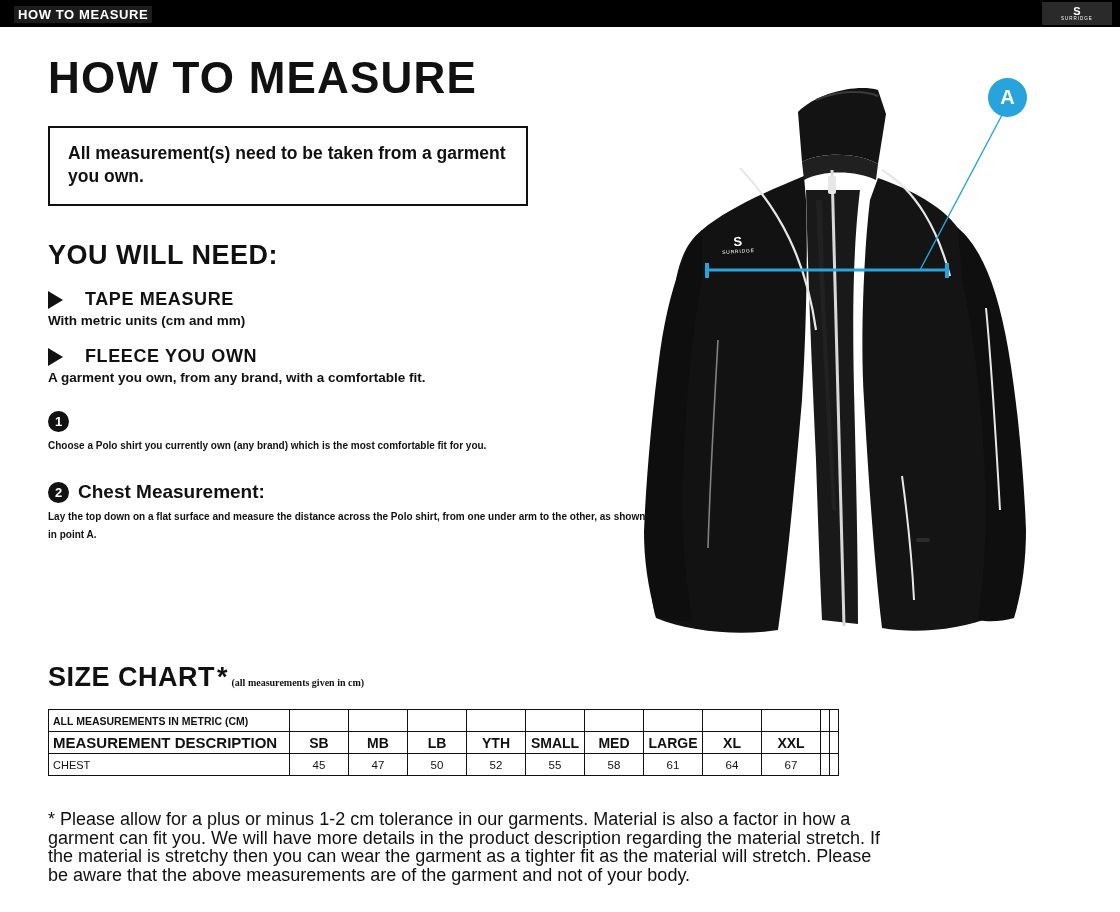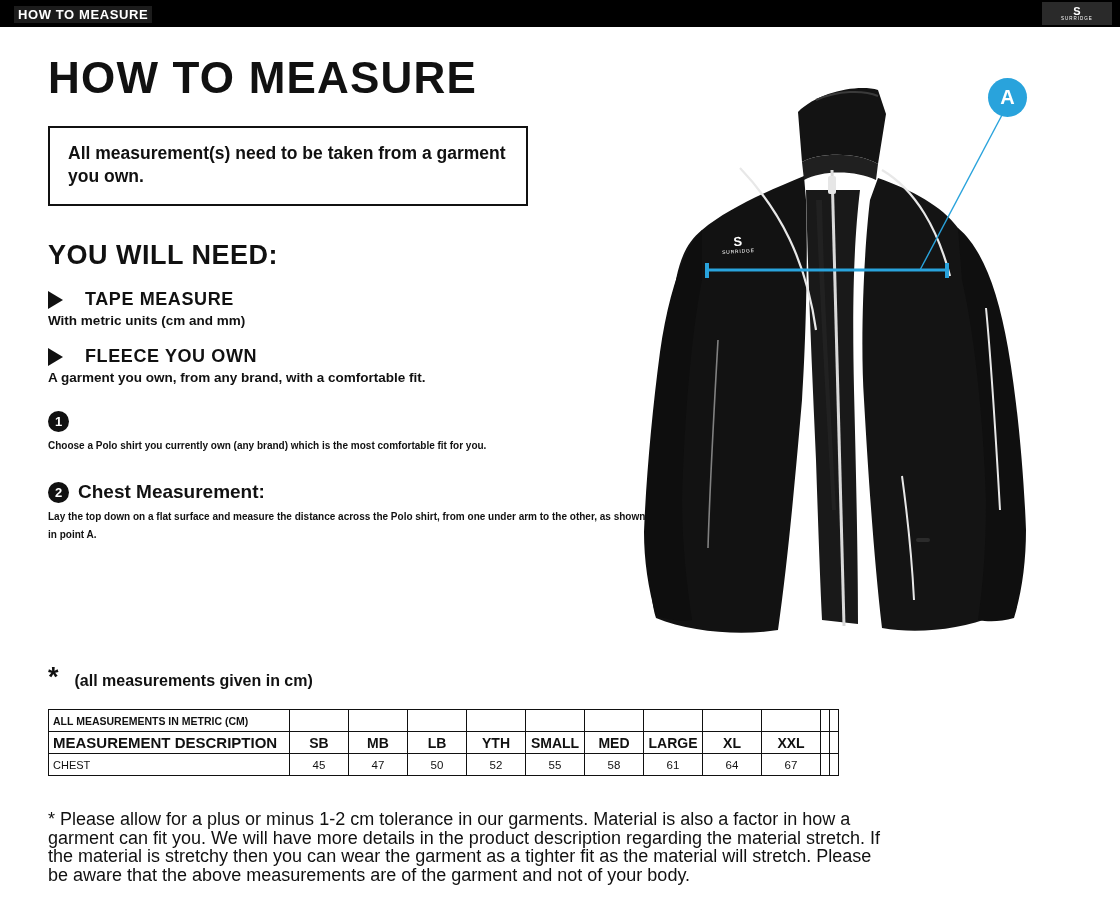--- a/index.html
+++ b/index.html
@@ -172,24 +172,25 @@
     font-weight: bold;
     letter-spacing: 0.5px;
     color: #111111;
   }
   .size-chart-head .star {
     font-size: 27px;
     font-weight: bold;
     color: #111111;
   }
   .size-chart-head .note {
-    font-size: 16px;
-    font-weight: bold;
-    color: #111111;
-    margin-left: 14px;
+    font-size: 10px;
+    font-weight: bold;
+    color: #111111;
+    margin-left: 2px;
+    font-family: Liberation Serif, serif;
   }
   table.size-table {
     margin-top: 16px;
     border-collapse: collapse;
     font-size: 12px;
   }
   table.size-table td, table.size-table th {
     border: 1px solid #111111;
     height: 21px;
     padding: 0 4px;
@@ -394,20 +395,21 @@
     <line x1="327" y1="223" x2="327" y2="238" stroke="#29a3dc" stroke-width="4"></line>
 
     <line x1="300" y1="230" x2="382" y2="75" stroke="#29a3dc" stroke-width="1.4"></line>
   </svg>
 
   <div class="badge-a">A</div>
 </div>
 
 <div class="size-chart-wrap">
   <div class="size-chart-head">
+    <span class="t">SIZE CHART</span>
     <span class="star">*</span>
     <span class="note">(all measurements given in cm)</span>
   </div>
 
   <table class="size-table">
     <tbody id="size-table-body">
         <tr>
           <td class="desc-sub">ALL MEASUREMENTS IN METRIC (CM)</td>
           <td></td>
           <td></td>

